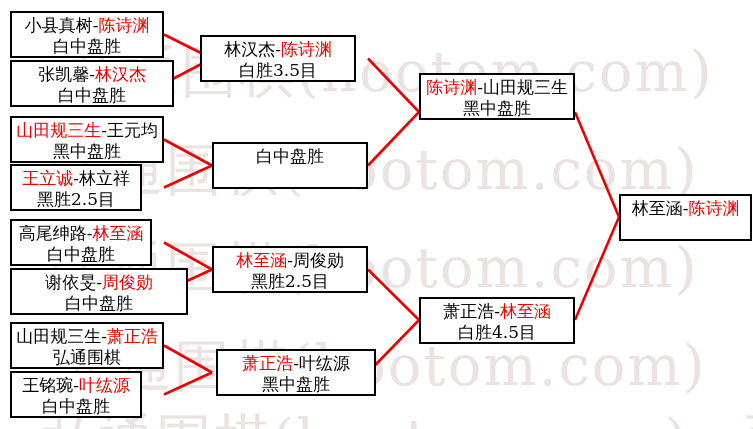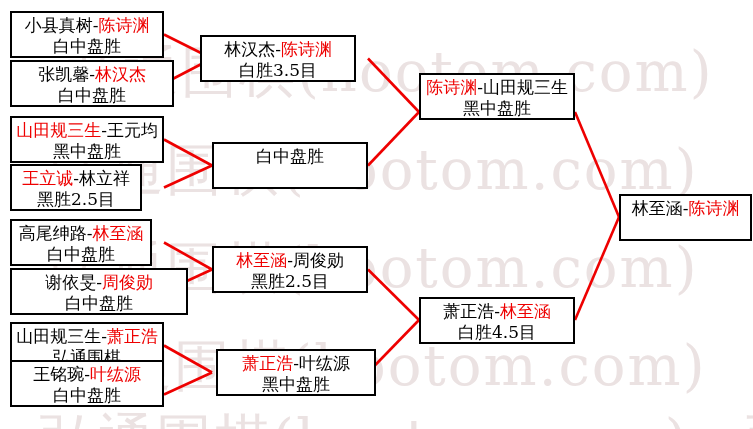--- a/index.html
+++ b/index.html
@@ -74,21 +74,21 @@
     <div class="result">白中盘胜</div>
   </div>
   <div class="box" style="left:10px;top:268px;width:178px">
     <div class="matchline"><span class="p1">谢依旻</span><span class="sep">-</span><span class="p2 win">周俊勋</span></div>
     <div class="result">白中盘胜</div>
   </div>
   <div class="box" style="left:10px;top:322px;width:154px">
     <div class="matchline"><span class="p1">山田规三生</span><span class="sep">-</span><span class="p2 win">萧正浩</span></div>
     <div class="result">弘通围棋</div>
   </div>
-  <div class="box" style="left:10px;top:360px;width:154px">
+  <div class="box" style="left:10px;top:371px;width:132px">
     <div class="matchline"><span class="p1">王铭琬</span><span class="sep">-</span><span class="p2 win">叶纮源</span></div>
     <div class="result">白中盘胜</div>
   </div>
 
   <div class="box" style="left:200px;top:35px;width:156px">
     <div class="matchline"><span class="p1">林汉杰</span><span class="sep">-</span><span class="p2 win">陈诗渊</span></div>
     <div class="result">白胜3.5目</div>
   </div>
   <div class="box" style="left:212px;top:142px;width:156px">
     <div class="result">白中盘胜</div>

